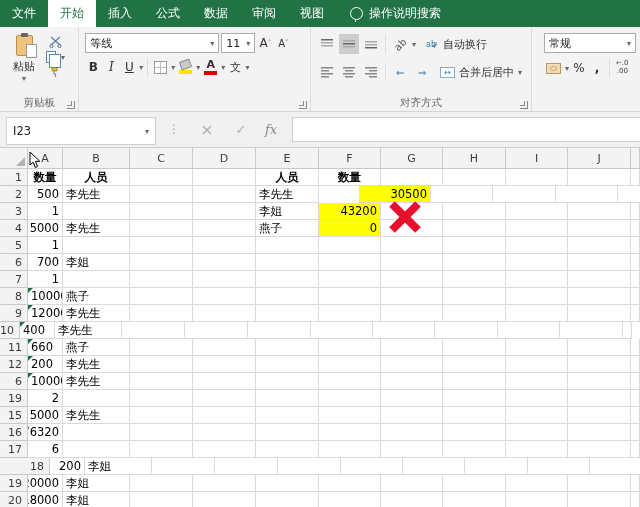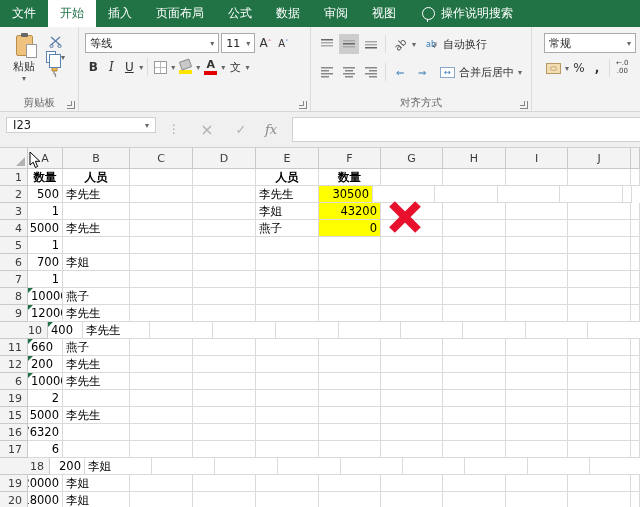--- a/index.html
+++ b/index.html
@@ -58,21 +58,21 @@
   .mergebox { width:15px; height:11px; border:1px solid #8aa8c8; background:#fff; display:flex; align-items:center; justify-content:center; font-size:8px; color:#2e75b6; }
 
   
   #g-number { flex:1; }
   .money { width:15px; height:11px; background:#f3ddb0; border:1px solid #b89b62; position:relative; }
   .money:before { content:""; position:absolute; left:3px; top:2px; right:3px; bottom:2px; border:1px solid #cbb184; border-radius:50%; }
   .dec { font-size:7px; color:#444; line-height:1.1; text-align:center; }
 
   
   #formulabar { position:absolute; left:0; top:112px; width:640px; height:36px; background:#f0f0f0; border-bottom:1px solid #cfcfcf; }
-  #namebox { position:absolute; left:6px; top:5px; width:150px; height:16px; background:#fff; border:1px solid #d0d0d0; display:flex; align-items:center; font-size:11.5px; color:#222; padding:0 6px; }
+  #namebox { position:absolute; left:6px; top:5px; width:150px; height:28px; background:#fff; border:1px solid #d0d0d0; display:flex; align-items:center; font-size:11.5px; color:#222; padding:0 6px; }
   #namebox .arr { margin-left:auto; font-size:8px; color:#666; }
   #fb-dots { position:absolute; left:168px; top:10px; color:#aaa; font-size:12px; }
   .fb-btn { position:absolute; top:5px; width:30px; height:25px; display:flex; align-items:center; justify-content:center; color:#b0b0b0; font-size:13px; }
   #fx-btn { font-family:"DejaVu Serif",serif; font-style:italic; color:#8a8a8a; }
   #formula-input { position:absolute; left:292px; top:5px; right:0; height:25px; background:#fff; border:1px solid #d0d0d0; border-right:none; }
 
   
   #sheet { position:absolute; left:0; top:148px; width:640px; height:359px; background:#fff; overflow:hidden; }
   .srow { display:flex; }
   .hrow { height:21px; }
@@ -92,21 +92,20 @@
   #cursor { position:absolute; left:29px; top:151px; pointer-events:none; }
 </style>
 </head>
 <body>
 
 <div id="tabbar">
 
   <div class="tab">文件</div>
     <div class="tab active">开始</div>
     <div class="tab">插入</div>
-    <div class="tab">页面布局</div>
     <div class="tab">公式</div>
     <div class="tab">数据</div>
     <div class="tab">审阅</div>
     <div class="tab">视图</div>
     <div id="search-area">
     <span class="bulb"></span>
     <span>操作说明搜索</span>
   </div>
 </div>
 
@@ -353,21 +352,21 @@
         <span>500</span>
       </div>
       <div class="cell al-l" style="width: 67px;">
         <span>李先生</span>
       </div>
       <div class="cell al-l" style="width: 63px;"></div>
       <div class="cell al-l" style="width: 63px;"></div>
       <div class="cell al-l" style="width: 63px;">
         <span>李先生</span>
       </div>
-      <div class="cell al-r" style="width: 54px; background: rgb(255, 255, 0);">
+      <div class="cell al-r" style="width: 72px; background: rgb(255, 255, 0); margin-left: 40px;">
         <span>30500</span>
       </div>
       <div class="cell al-l" style="width: 62px;"></div>
       <div class="cell al-l" style="width: 63px;"></div>
       <div class="cell al-l" style="width: 62px;"></div>
       <div class="cell al-l" style="width: 63px;"></div>
       <div class="cell" style="width: 9px;"></div>
     </div>
     <div class="srow drow">
       <div class="hcell rnum" style="width: 28px;">3</div>
@@ -493,21 +492,21 @@
       <div class="cell al-l" style="width: 63px;"></div>
       <div class="cell al-l" style="width: 63px;"></div>
       <div class="cell al-l" style="width: 62px;"></div>
       <div class="cell al-l" style="width: 62px;"></div>
       <div class="cell al-l" style="width: 63px;"></div>
       <div class="cell al-l" style="width: 62px;"></div>
       <div class="cell al-l" style="width: 63px;"></div>
       <div class="cell" style="width: 9px;"></div>
     </div>
     <div class="srow drow">
-      <div class="hcell rnum" style="width: 48px;">10</div>
+      <div class="hcell rnum" style="width: 20px;">10</div>
       <div class="cell al-l" style="width: 35px;">
         <span class="flag" style="border-top-color: rgb(30, 113, 69);"></span>
         <span>400</span>
       </div>
       <div class="cell al-l" style="width: 67px;">
         <span>李先生</span>
       </div>
       <div class="cell al-l" style="width: 63px;"></div>
       <div class="cell al-l" style="width: 63px;"></div>
       <div class="cell al-l" style="width: 63px;"></div>

